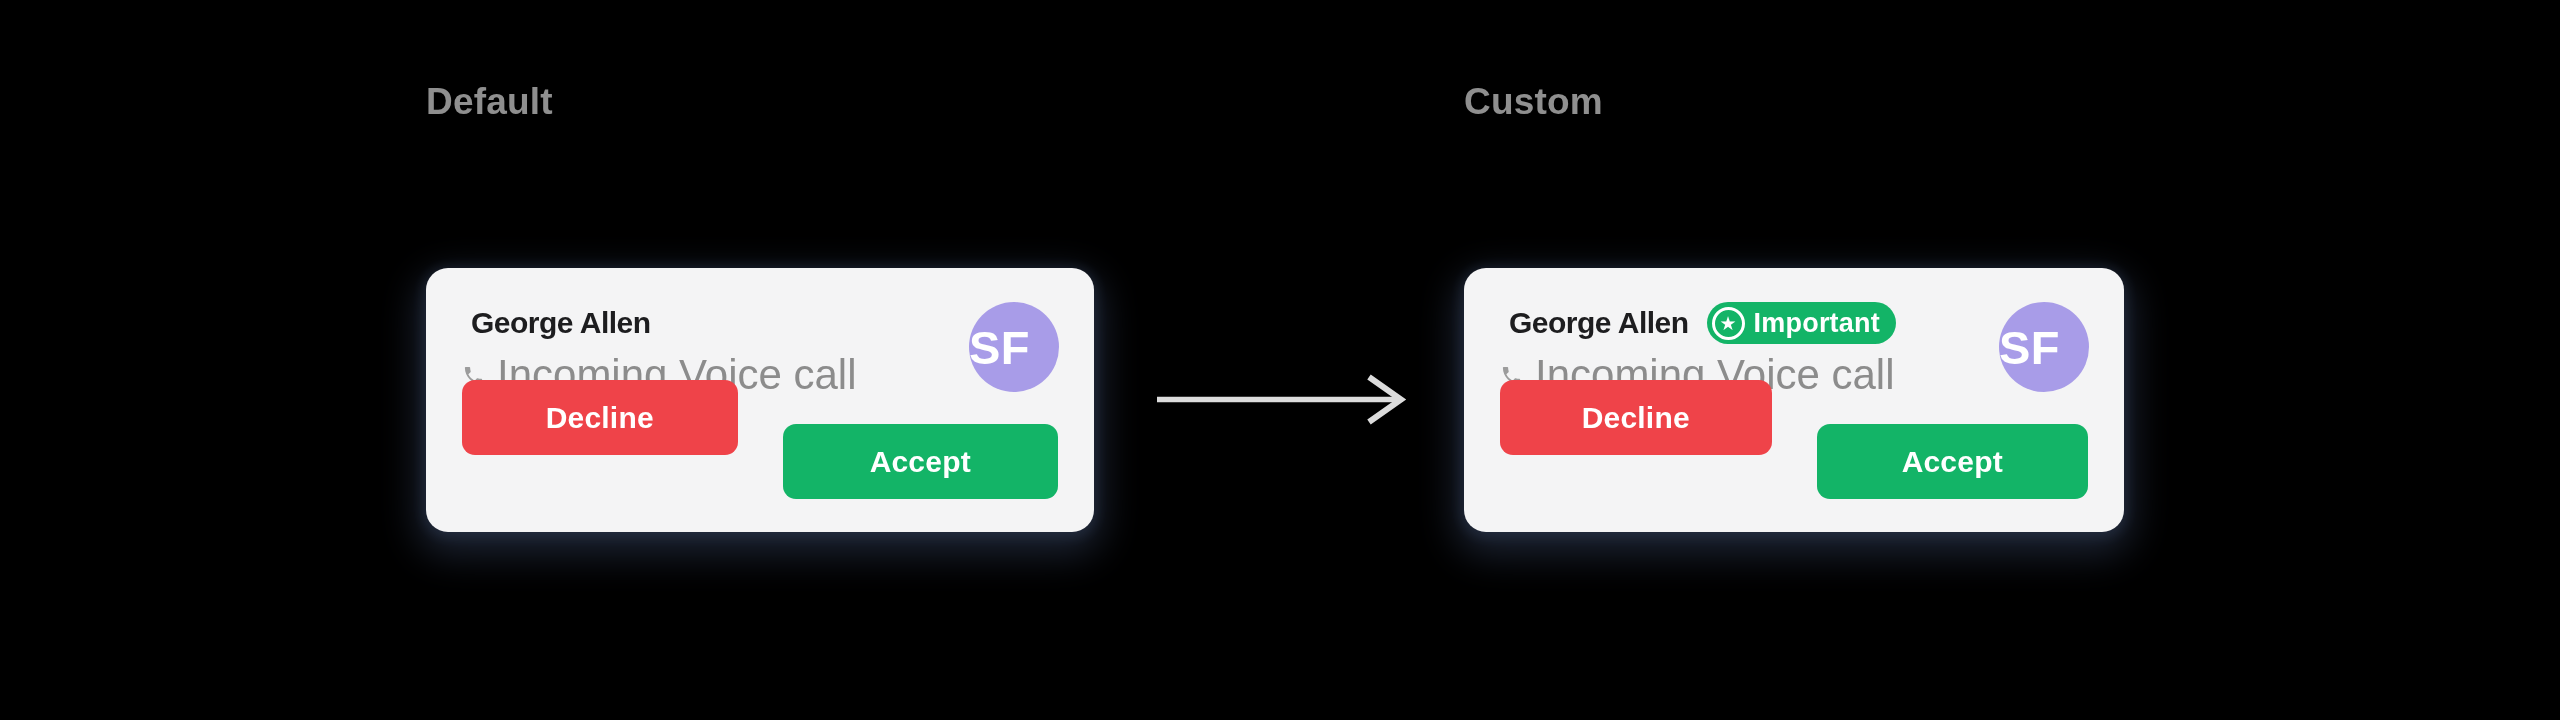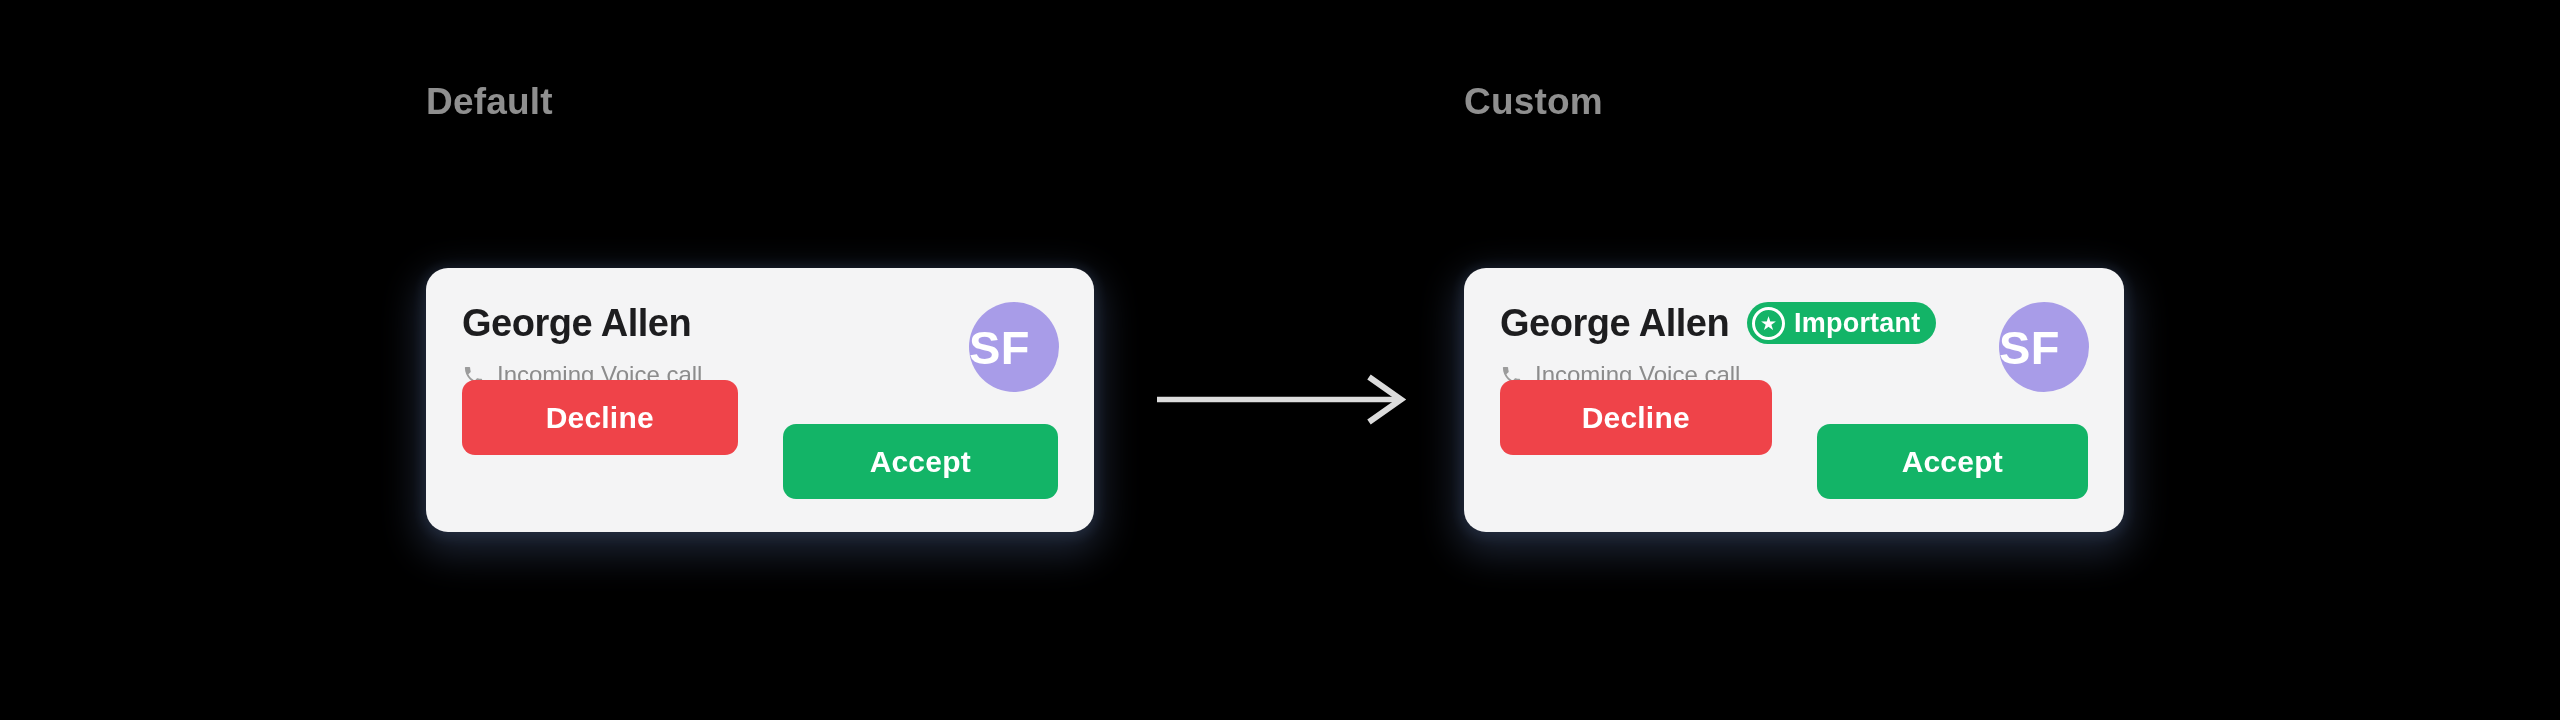--- a/index.html
+++ b/index.html
@@ -21,39 +21,39 @@
   .title-custom{left:1464px;width:660px;}
   .card{
     position:absolute;top:268px;height:264px;box-sizing:border-box;
     background:var(--card-bg);border-radius:22px;padding:34px 36px;
     box-shadow:0 14px 38px 8px rgba(52,66,92,0.55), 0 2px 12px 4px rgba(52,66,92,0.35);
   }
   .card-default{left:426px;width:668px;}
   .card-custom{left:1464px;width:660px;}
   .card-header{display:flex;align-items:center;}
   .name{
-    font-size:38px;font-weight:700;color:var(--name);
-    line-height:42px;letter-spacing:-0.5px;white-space:nowrap;
+    font-size:30px;font-weight:700;color:var(--name);
+    line-height:42px;letter-spacing:-0.5px;white-space:nowrap;margin-left:9px;
   }
   .badge{
     display:inline-flex;align-items:center;height:42px;margin-left:18px;
     background:var(--green);border-radius:21px;padding:0 16px 0 5px;
     flex:none;
   }
   .badge-star{
     width:33px;height:33px;box-sizing:border-box;border:3px solid var(--white);
     border-radius:50%;display:flex;align-items:center;justify-content:center;
     color:var(--white);font-size:19px;line-height:1;margin-right:9px;
   }
   .badge-label{color:var(--white);font-size:27px;font-weight:700;letter-spacing:0.2px;}
   .subtitle-row{
     display:flex;align-items:center;margin-top:13px;color:var(--muted);
   }
   .phone-icon{width:23px;height:23px;margin-right:12px;flex:none;color:var(--icon-gray);}
-  .subtitle{font-size:24px;line-height:36px;white-space:nowrap;}
+  .subtitle{font-size:42px;line-height:36px;white-space:nowrap;}
   .avatar{
     position:absolute;top:34px;right:35px;width:90px;height:90px;
     border-radius:50%;background:var(--purple);display:flex;
     align-items:center;justify-content:flex-start;color:var(--white);
     font-size:47px;font-weight:700;letter-spacing:0.5px;
   }
   .button-row{
     position:absolute;left:36px;right:36px;bottom:33px;display:flex;gap:45px;
   }
   .btn{

